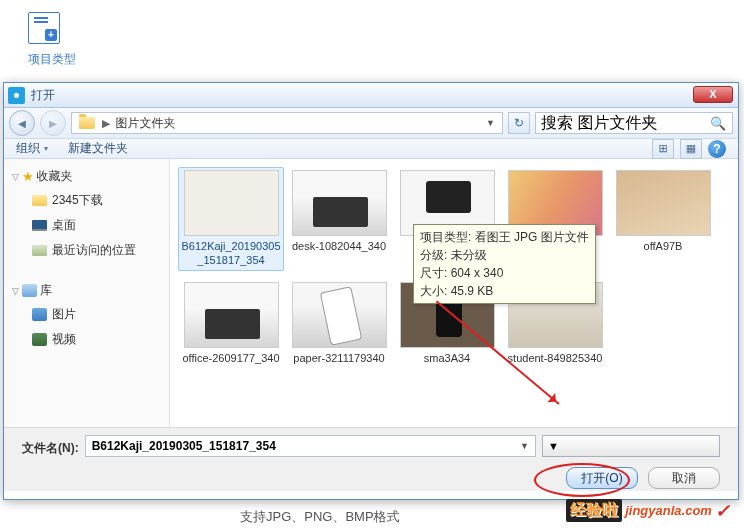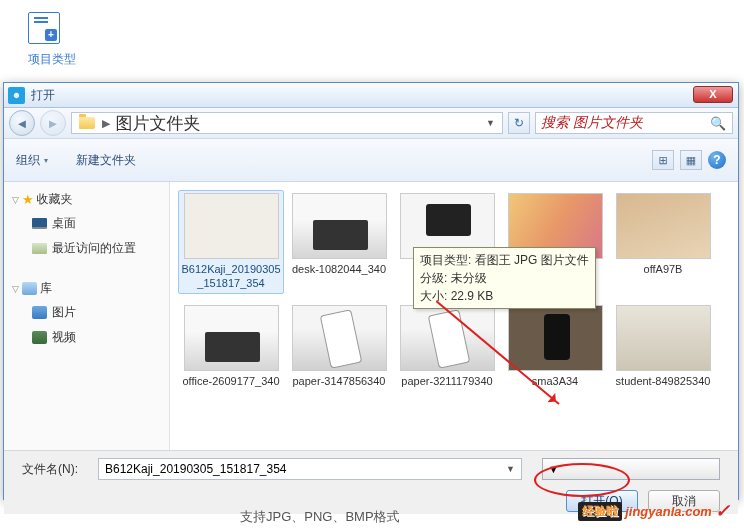--- a/index.html
+++ b/index.html
@@ -20,30 +20,30 @@
     .dlg-title { font-size: 12px; color: #2b4f78; font-family: Liberation Mono, monospace; }
     .dlg-close { position: absolute; right: 5px; top: 3px; width: 40px; height: 17px; background: linear-gradient(#e99,#c33); border: 1px solid #8b3030; border-radius: 3px; color: #fff; text-align: center; font-size: 11px; line-height: 15px; font-weight: bold; cursor: pointer; }
     
     
     .nav-bar { height: 31px; background: linear-gradient(#f7f9fd,#e6eef8); border-bottom: 1px solid #ccd9ea; display: flex; align-items: center; padding: 0 5px; gap: 5px; }
     .nav-btn { width: 26px; height: 26px; border-radius: 50%; background: radial-gradient(circle at 40% 35%, #f5f9fd, #d0deee); border: 1px solid #a3b8d1; display: flex; align-items: center; justify-content: center; color: #5a7a9e; font-size: 13px; cursor: pointer; }
     .nav-btn.disabled { opacity: .5; cursor: default; }
     .addr-bar { flex: 1; height: 22px; background: #fff; border: 1px solid #b8c7da; display: flex; align-items: center; padding: 0 2px; }
     .folder-icon { width: 16px; height: 12px; background: linear-gradient(#ffe9a2,#f5c759); border-radius: 1px 2px 2px 1px; margin: 0 5px; position: relative; }
     .folder-icon::before { content: ""; position: absolute; top: -3px; left: 0; width: 7px; height: 3px; background: #f5c759; border-radius: 1px 1px 0 0; }
-    .crumb { font-size: 17px; color: #333; padding: 0 3px; }
+    .crumb { font-size: 12px; color: #333; padding: 0 3px; }
     .crumb-sep { font-size: 11px; color: #666; padding: 0 2px; }
     .addr-drop { margin-left: auto; padding: 0 5px; color: #555; font-size: 9px; cursor: pointer; }
     .refresh-btn { width: 22px; height: 22px; background: linear-gradient(#f5f9fd,#dfeaf7); border: 1px solid #b8c7da; display: flex; align-items: center; justify-content: center; color: #3a6ea5; font-size: 12px; cursor: pointer; }
     .search-bar { width: 198px; height: 22px; background: #fff; border: 1px solid #b8c7da; display: flex; align-items: center; padding: 0 5px; }
-    .search-text { flex: 1; font-size: 14px; color: #b91c1c; font-style: italic; }
+    .search-text { flex: 1; font-size: 16px; color: #000000; }
     .search-ico { color: #4b7ab2; font-size: 13px; }
     
     
-    .tool-bar { height: 43px; background: linear-gradient(#f7f9fd,#e8eff9); border-bottom: 1px solid #ccd9ea; display: flex; align-items: center; padding: 0 12px; gap: 28px; }
+    .tool-bar { height: 20px; background: linear-gradient(#f7f9fd,#e8eff9); border-bottom: 1px solid #ccd9ea; display: flex; align-items: center; padding: 0 12px; gap: 20px; }
     .tool-btn { font-size: 12px; color: #2b4f78; cursor: pointer; display: flex; align-items: center; gap: 4px; }
     .tool-sep { font-size: 8px; color: #5a7a9e; }
     .tool-right { margin-left: auto; display: flex; gap: 6px; align-items: center; }
     .tool-ico { width: 22px; height: 20px; background: linear-gradient(#eef4fb,#dce8f5); border: 1px solid #b8c7da; display: flex; align-items: center; justify-content: center; font-size: 11px; color: #4a6a8f; cursor: pointer; }
     .help-ico { width: 18px; height: 18px; border-radius: 50%; background: radial-gradient(circle at 35% 30%,#6db5f2,#1f6fc2); color: #fff; font-size: 12px; font-weight: bold; text-align: center; line-height: 18px; cursor: pointer; }
     
     
     .dlg-body { display: flex; height: 268px; }
     .sidebar { width: 166px; background: #fafafa; border-right: 1px solid #e0e5ec; overflow: hidden; padding: 3px 0; }
     .sb-group { padding: 3px 6px; }
@@ -77,38 +77,38 @@
     .thumb.phone::after { content:""; position:absolute; top:6px; left:32px; width:30px; height:52px; background:#fff; border:1px solid #999; border-radius:4px; transform: rotate(-12deg); }
     .thumb.dark-phone { background: #6a5a4a; }
     .thumb.dark-phone::after { content:""; position:absolute; top:8px; left:35px; width:26px; height:46px; background:#111; border-radius:4px; }
     .thumb.people { background: linear-gradient(#e8e4da,#cdc6b5); }
     
     
     .tooltip { position: absolute; top: 65px; left: 243px; background: #fffff0; border: 1px solid #8a8a6a; padding: 3px 6px; font-size: 12px; color: #333; line-height: 1.5; z-index: 5; box-shadow: 2px 2px 3px rgba(0,0,0,.15); }
     
     
     .dlg-footer { height: 64px; background: #f0f0f0; border-top: 1px solid #d8d8d8; padding: 7px 18px 0; }
-    .filename-row { display: flex; align-items: center; gap: 20px; margin-bottom: 10px; }
+    .filename-row { display: flex; align-items: flex-end; gap: 6px; margin-bottom: 10px; font-weight: bold; }
     .filename-label { font-size: 12px; color: #333; }
     .filename-input { flex: 1; height: 22px; background: #fff; border: 1px solid #b8c0cc; padding: 0 6px; font-size: 12px; display: flex; align-items: center; justify-content: space-between; }
     .filename-input span:last-child { font-size: 9px; color: #555; }
     .filetype-sel { width: 178px; height: 22px; background: linear-gradient(#fefefe,#e8e8e8); border: 1px solid #a8b0bc; padding: 0 5px; font-size: 11px; display: flex; align-items: center; justify-content: space-between; cursor: pointer; }
     .btn-row { display: flex; justify-content: flex-end; gap: 10px; padding-right: 0; }
-    .dlg-btn { width: 72px; height: 22px; font-size: 12px; display: flex; align-items: center; justify-content: center; cursor: pointer; border-radius: 3px; }
+    .dlg-btn { width: 72px; height: 22px; font-size: 12px; display: flex; align-items: center; justify-content: center; cursor: pointer; border-radius: 9px; }
     .btn-open { background: linear-gradient(#f5faff,#dae9fb,#c3dcf7); border: 1px solid #5a8fc4; color: #1a3d66; }
     .btn-cancel { background: linear-gradient(#fdfdfd,#eaeaea); border: 1px solid #b0b0b0; color: #333; }
     
     
     .red-circle { position: absolute; border: 2px solid #df2020; border-radius: 50%; pointer-events: none; z-index: 10; }
     .red-arrow { position: absolute; width: 140px; height: 2px; background: #df2020; transform-origin: right center; z-index: 9; pointer-events: none; }
     .red-arrow::after { content:""; position:absolute; right:-2px; top:-5px; border: 6px solid transparent; border-left-color:#df2020; }
     
     
     .watermark { position: absolute; bottom: 10px; right: 14px; font-size: 13px; color: #e64a19; font-weight: bold; font-style: italic; text-shadow: 1px 1px 0 #fff; z-index: 20; display:flex; align-items:center; gap:3px; }
-    .wm-box { background:#222; color:#ff9933; padding:1px 4px; border-radius:2px; font-style:normal; font-size:12px; }
+    .wm-box { background:#222; color:#ff9933; padding:1px 4px; border-radius:2px; font-style:normal; font-size:16px; }
     .wm-check { color:#d22; font-size:18px; }
     .bottom-hint { position: absolute; bottom: 6px; left: 240px; font-size: 13px; color: #555; }
   </style>
 </head>
 <body>
 
 <div class="top-area">
   <div class="add-file-btn">
     <div class="doc-icon">
       <div class="doc-plus">+</div>
@@ -157,20 +157,24 @@
   <div class="dlg-body">
 
     <div class="sidebar">
       <div class="sb-group">
         <div class="sb-header">
           <span class="tri">▽</span>
           <span class="star-ico">★</span>
           <span>收藏夹</span>
         </div>
         <div class="sb-item">
+            <div class="fold-small"></div>
+            <span>2345下载</span>
+          </div>
+        <div class="sb-item">
             <div class="desk-ico"></div>
             <span>桌面</span>
           </div>
         <div class="sb-item">
             <div class="fold-small" style="background:linear-gradient(#d8e4c8,#a8c088)"></div>
             <span>最近访问的位置</span>
           </div>
       </div>
       <div class="sb-divider"></div>
       <div class="sb-group">
@@ -211,38 +215,35 @@
         <div class="file-item">
           <div class="thumb office"></div>
           <div class="file-name">offA97B</div>
         </div>
         <div class="file-item">
           <div class="thumb desk-img"></div>
           <div class="file-name">office-2609177_340</div>
         </div>
         <div class="file-item">
           <div class="thumb phone"></div>
-          <div class="file-name">paper-3147856340</div>
-        </div>
-        <div class="file-item">
-          <div class="thumb phone"></div>
           <div class="file-name">paper-3211179340</div>
         </div>
         <div class="file-item">
           <div class="thumb dark-phone"></div>
           <div class="file-name">sma3A34</div>
         </div>
         <div class="file-item">
           <div class="thumb people"></div>
           <div class="file-name">student-849825340</div>
         </div>
         <div class="tooltip">
         <div>项目类型: 看图王 JPG 图片文件</div>
         <div>分级: 未分级</div>
-        <div>大小: 22.9 KB</div>
+        <div>尺寸: 604 x 340</div>
+        <div>大小: 45.9 KB</div>
       </div>
     </div>
   </div>
 
   <div class="dlg-footer">
     <div class="filename-row">
       <span class="filename-label">文件名(N):</span>
       <div class="filename-input">
         <span>B612Kaji_20190305_151817_354</span>
           <span>▼</span>

